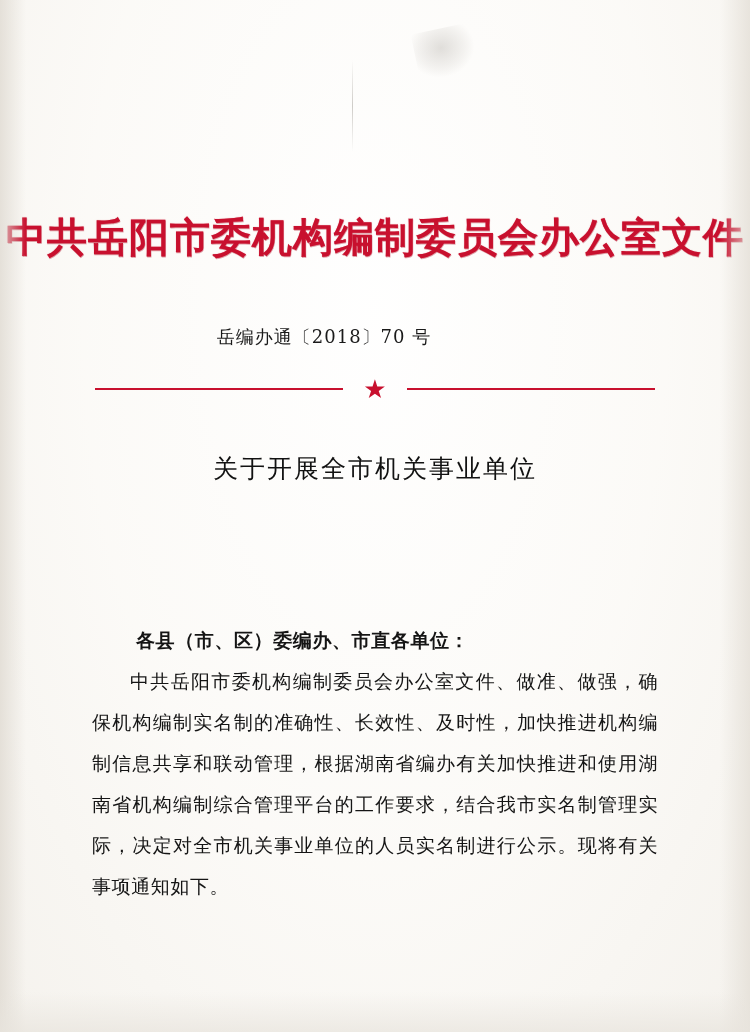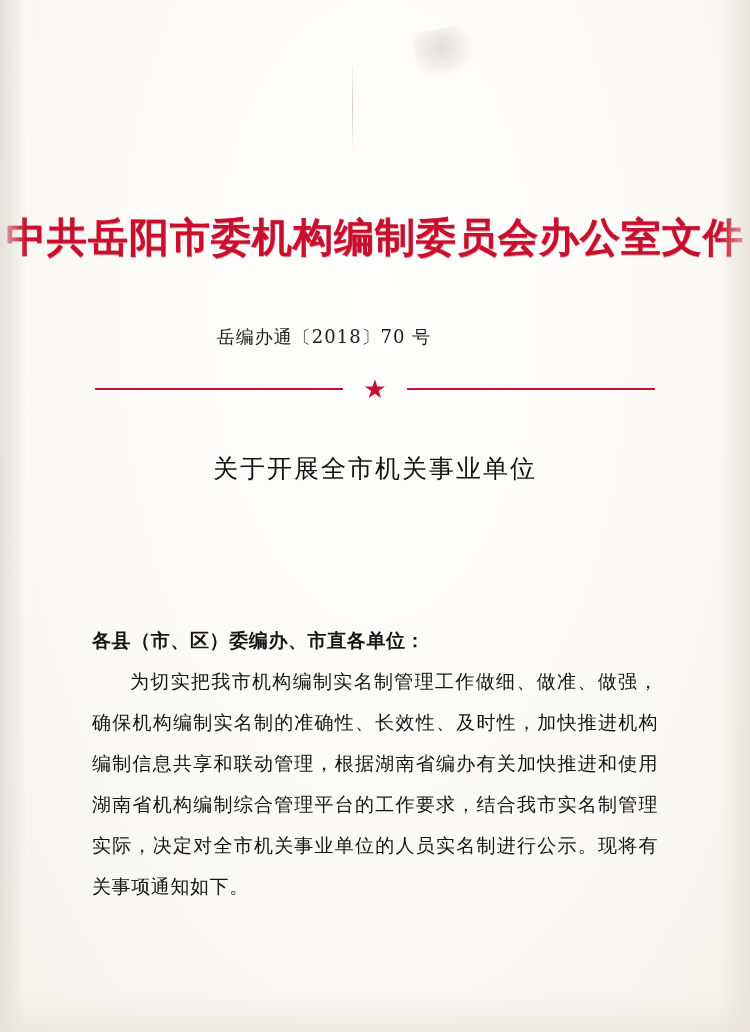--- a/index.html
+++ b/index.html
@@ -151,20 +151,21 @@
     color: #151515;
     font-family: "DejaVu Serif", serif;
     font-size: 19px;
     line-height: 41px;
     letter-spacing: 0.6px;
   }
   .salutation {
     display: block;
     white-space: nowrap;
     font-weight: 600;
+    margin-left: 44px;
   }
   .para {
     display: block;
     text-align: justify;
     text-justify: inter-character;
     text-indent: 2em;
   }
 </style>
 </head>
 <body>
@@ -185,21 +186,21 @@
       <div class="rule-star">★</div>
       <div class="rule-line right"></div>
     </div>
 
     <div class="title-block">
       <span class="title-line">关于开展全市机关事业单位</span>
     </div>
 
     <div class="body-block">
       <span class="salutation">各县（市、区）委编办、市直各单位：</span>
-      <span class="para">为切实把我市机构编制实名制管理工作做细、做准、做强，确保机构编制实名制的准确性、长效性、及时性，加快推进机构编制信息共享和联动管理，根据湖南省编办有关加快推进和使用湖南省机构编制综合管理平台的工作要求，结合我市实名制管理实际，决定对全市机关事业单位的人员实名制进行公示。现将有关事项通知如下。</span>
+      <span class="para">中共岳阳市委机构编制委员会办公室文件、做准、做强，确保机构编制实名制的准确性、长效性、及时性，加快推进机构编制信息共享和联动管理，根据湖南省编办有关加快推进和使用湖南省机构编制综合管理平台的工作要求，结合我市实名制管理实际，决定对全市机关事业单位的人员实名制进行公示。现将有关事项通知如下。</span>
     </div>
 
   </div>
 
   <div class="edge-shadow-left"></div>
   <div class="edge-shadow-right"></div>
   <div class="edge-shadow-bottom"></div>
 </div>
 
 </body></html>

